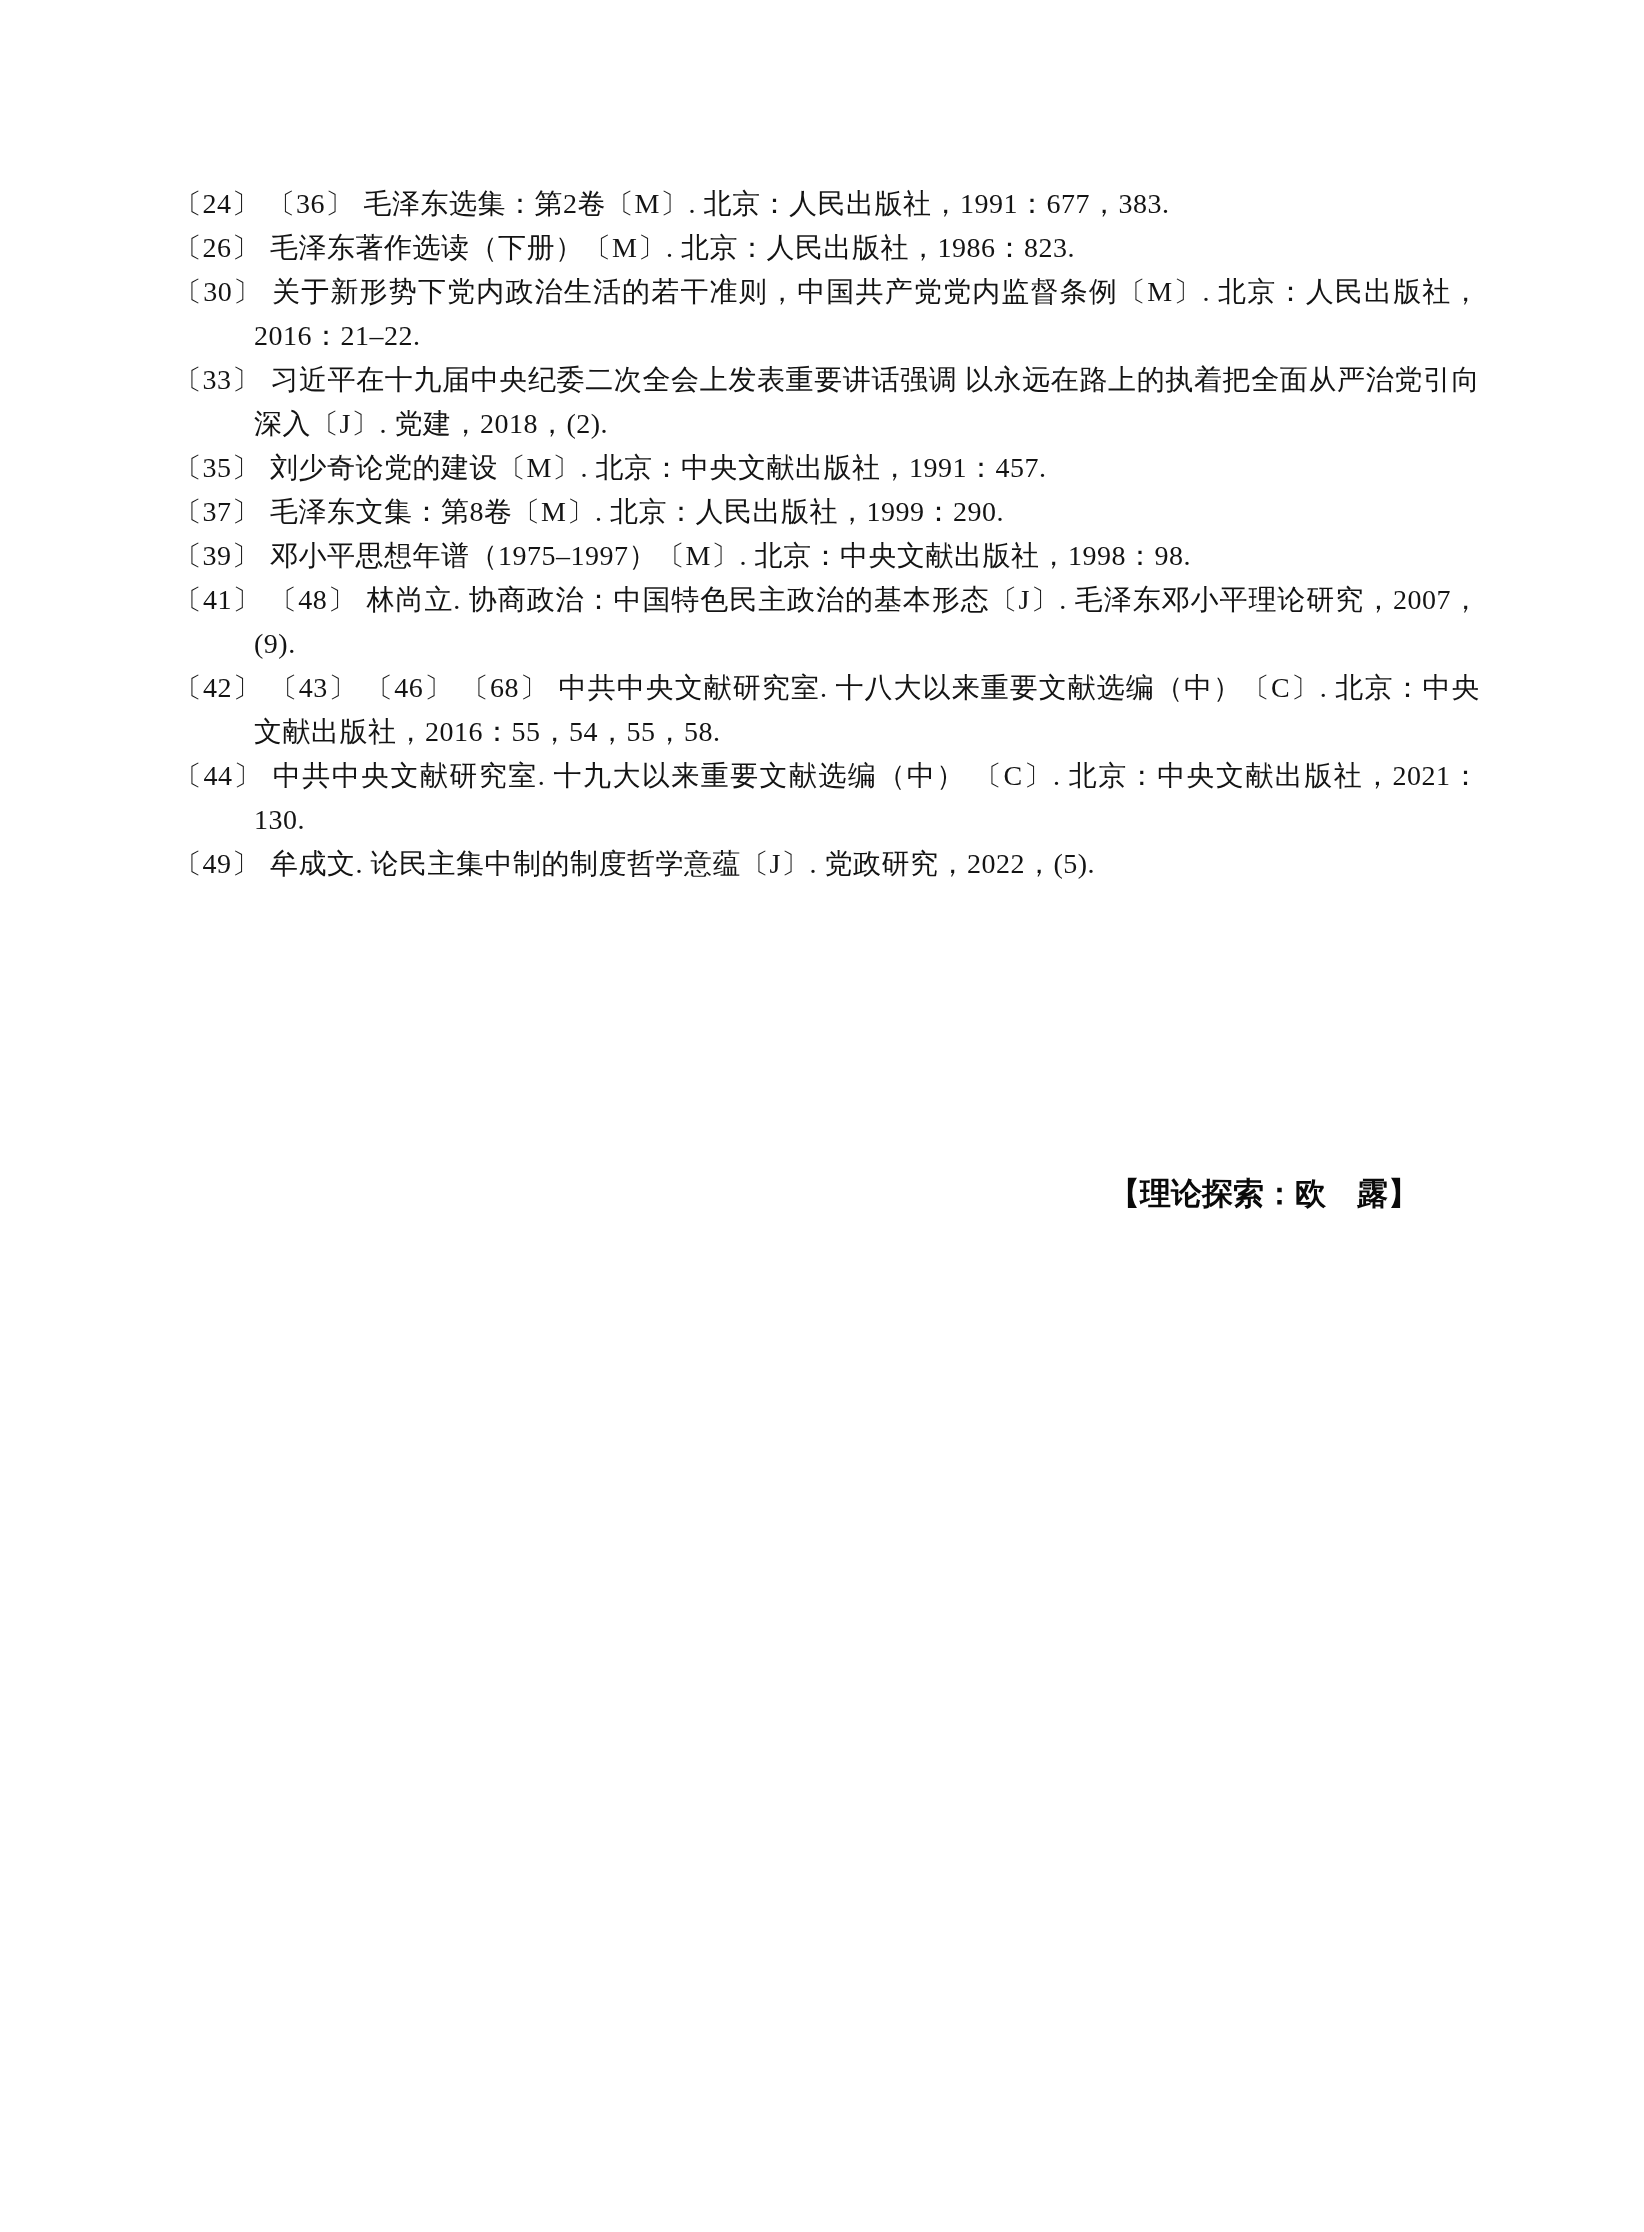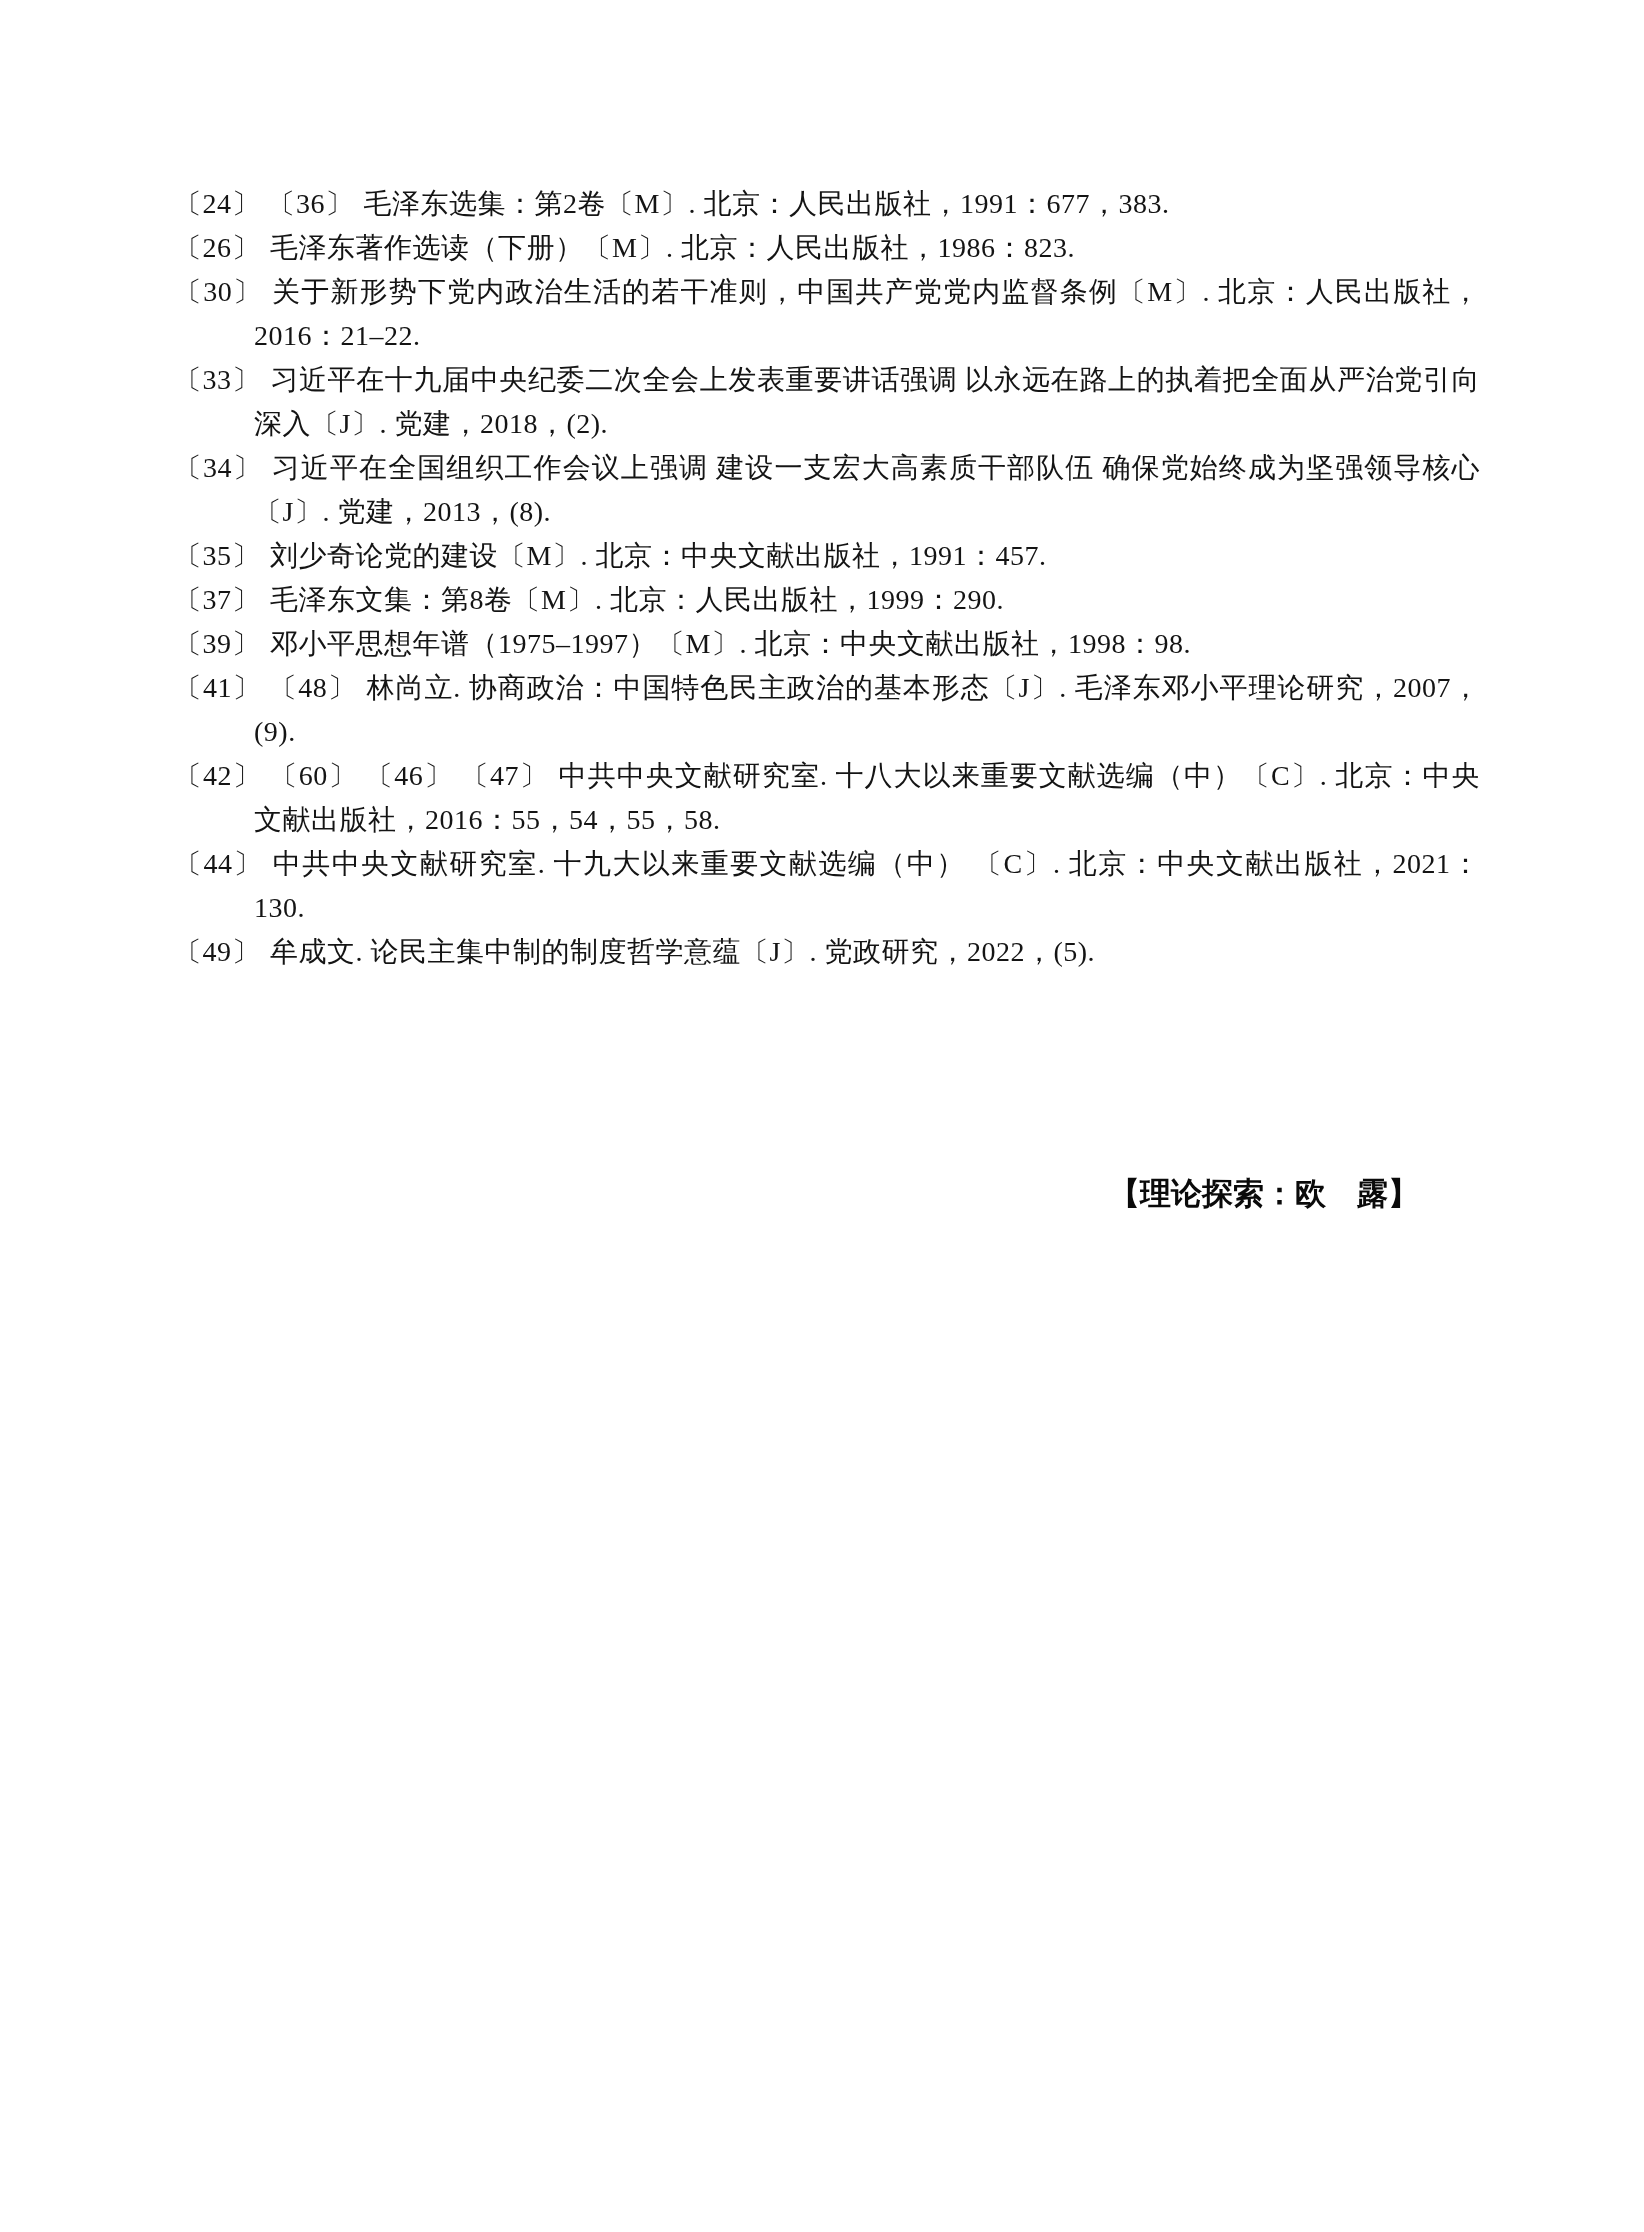--- a/index.html
+++ b/index.html
@@ -64,32 +64,31 @@
   <div class="ref-list">
 
     <p class="ref-entry"><span class="ref-label">〔24〕 〔36〕</span><span class="ref-text">毛泽东选集：第2卷〔M〕. 北京：人民出版社，1991：677，383.</span></p>
 
     <p class="ref-entry"><span class="ref-label">〔26〕</span><span class="ref-text">毛泽东著作选读（下册）〔M〕. 北京：人民出版社，1986：823.</span></p>
 
     <p class="ref-entry"><span class="ref-label">〔30〕</span><span class="ref-text">关于新形势下党内政治生活的若干准则，中国共产党党内监督条例〔M〕. 北京：人民出版社，2016：21–22.</span></p>
 
     <p class="ref-entry"><span class="ref-label">〔33〕</span><span class="ref-text">习近平在十九届中央纪委二次全会上发表重要讲话强调 以永远在路上的执着把全面从严治党引向深入〔J〕. 党建，2018，(2).</span></p>
 
-    <p class="ref-entry"><span class="ref-label">〔34〕</span><span class="ref-text">习近平在全国组织工作会议上强调 建设一支宏大高素质干部队伍 确保党始终成为坚强领导核心〔J〕. 党建，2013，(8).</span></p>
 
     <p class="ref-entry"><span class="ref-label">〔35〕</span><span class="ref-text">刘少奇论党的建设〔M〕. 北京：中央文献出版社，1991：457.</span></p>
 
     <p class="ref-entry"><span class="ref-label">〔37〕</span><span class="ref-text">毛泽东文集：第8卷〔M〕. 北京：人民出版社，1999：290.</span></p>
 
 
     <p class="ref-entry"><span class="ref-label">〔39〕</span><span class="ref-text">邓小平思想年谱（1975–1997）〔M〕. 北京：中央文献出版社，1998：98.</span></p>
 
     <p class="ref-entry"><span class="ref-label">〔41〕 〔48〕</span><span class="ref-text">林尚立. 协商政治：中国特色民主政治的基本形态〔J〕. 毛泽东邓小平理论研究，2007，(9).</span></p>
 
-    <p class="ref-entry"><span class="ref-label">〔42〕 〔60〕 〔46〕 〔47〕</span><span class="ref-text">中共中央文献研究室. 十八大以来重要文献选编（中）〔C〕. 北京：中央文献出版社，2016：55，54，55，58.</span></p>
+    <p class="ref-entry"><span class="ref-label">〔42〕 〔43〕 〔46〕 〔68〕</span><span class="ref-text">中共中央文献研究室. 十八大以来重要文献选编（中）〔C〕. 北京：中央文献出版社，2016：55，54，55，58.</span></p>
 
     <p class="ref-entry"><span class="ref-label">〔44〕</span><span class="ref-text">中共中央文献研究室. 十九大以来重要文献选编（中） 〔C〕. 北京：中央文献出版社，2021：130.</span></p>
 
 
     <p class="ref-entry"><span class="ref-label">〔49〕</span><span class="ref-text">牟成文. 论民主集中制的制度哲学意蕴〔J〕. 党政研究，2022，(5).</span></p>
 
   </div>
 
   <div class="editor-note">【理论探索：欧　露】</div>
 

